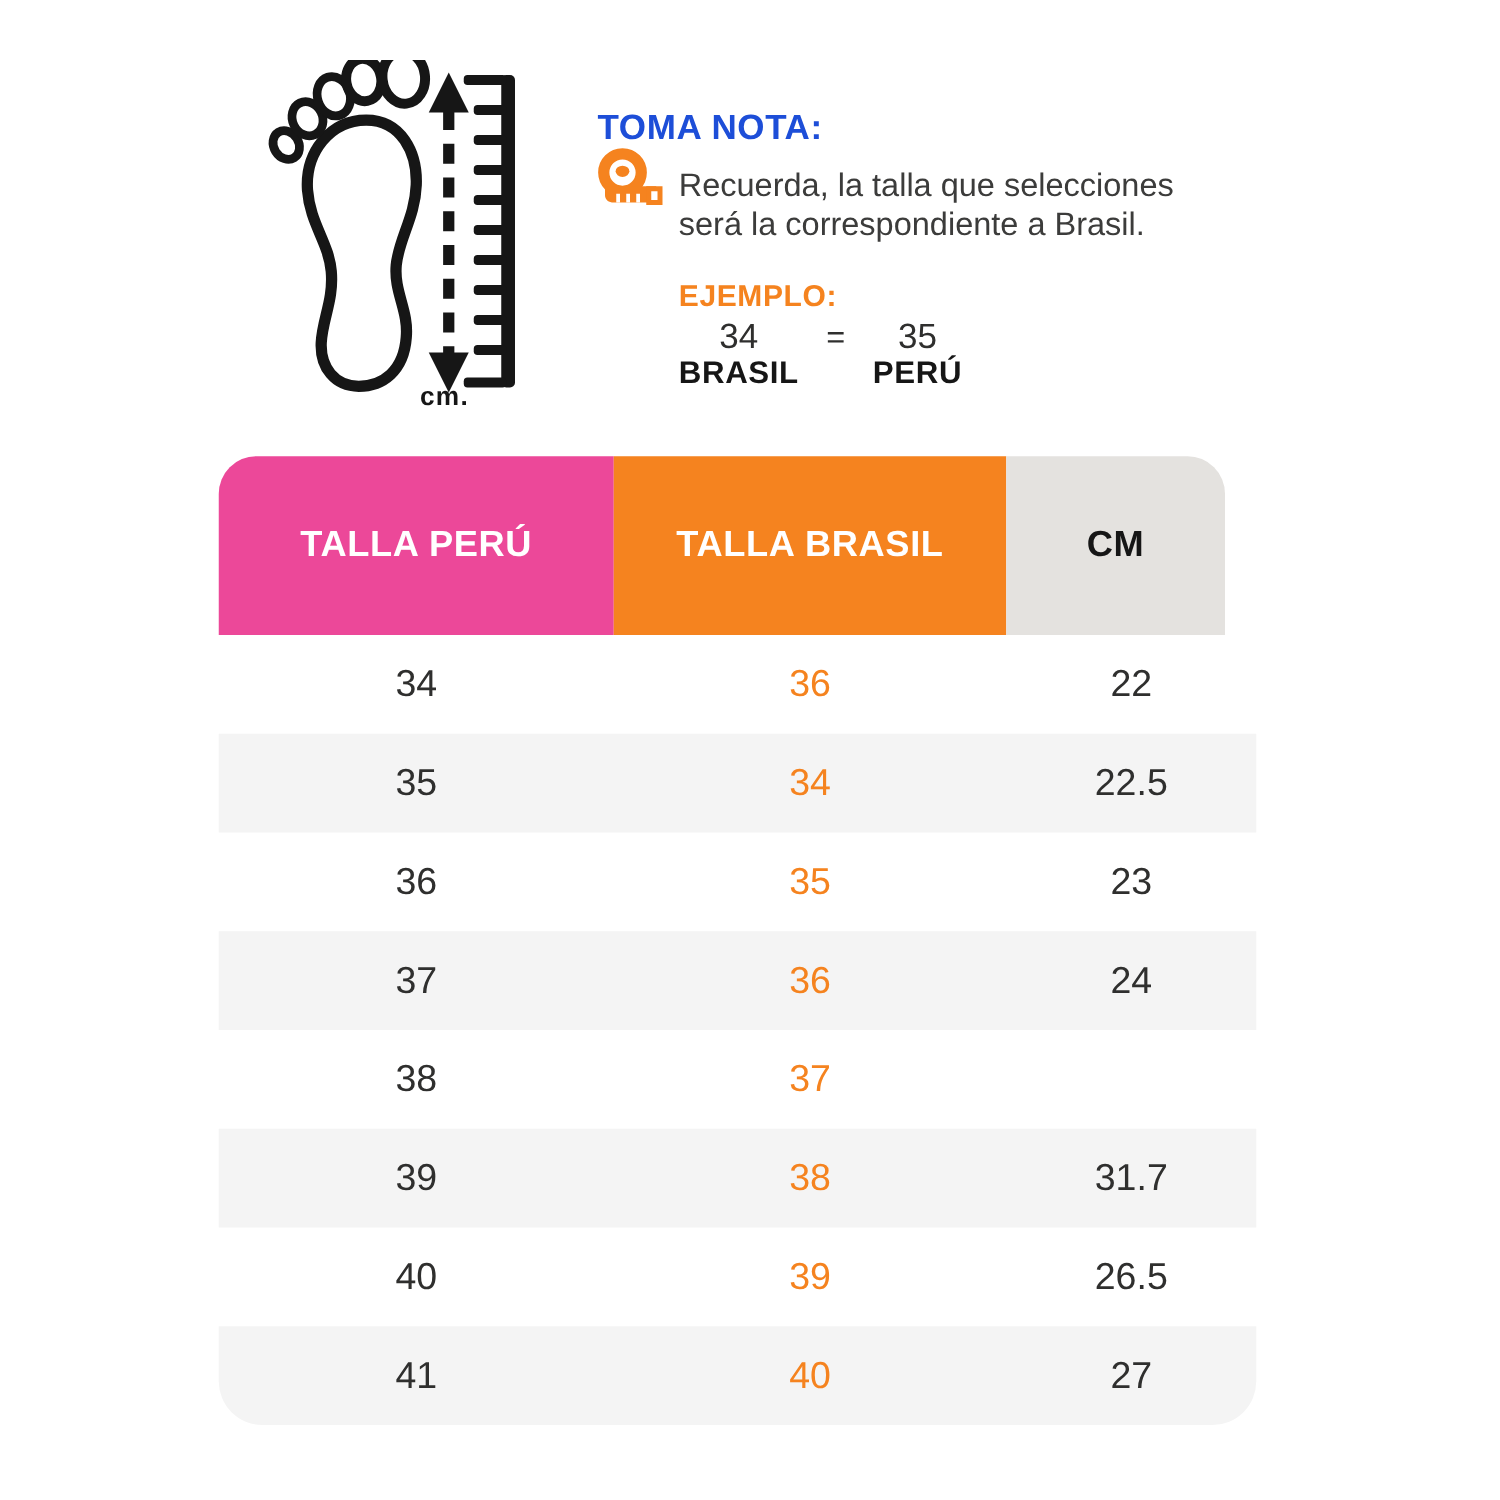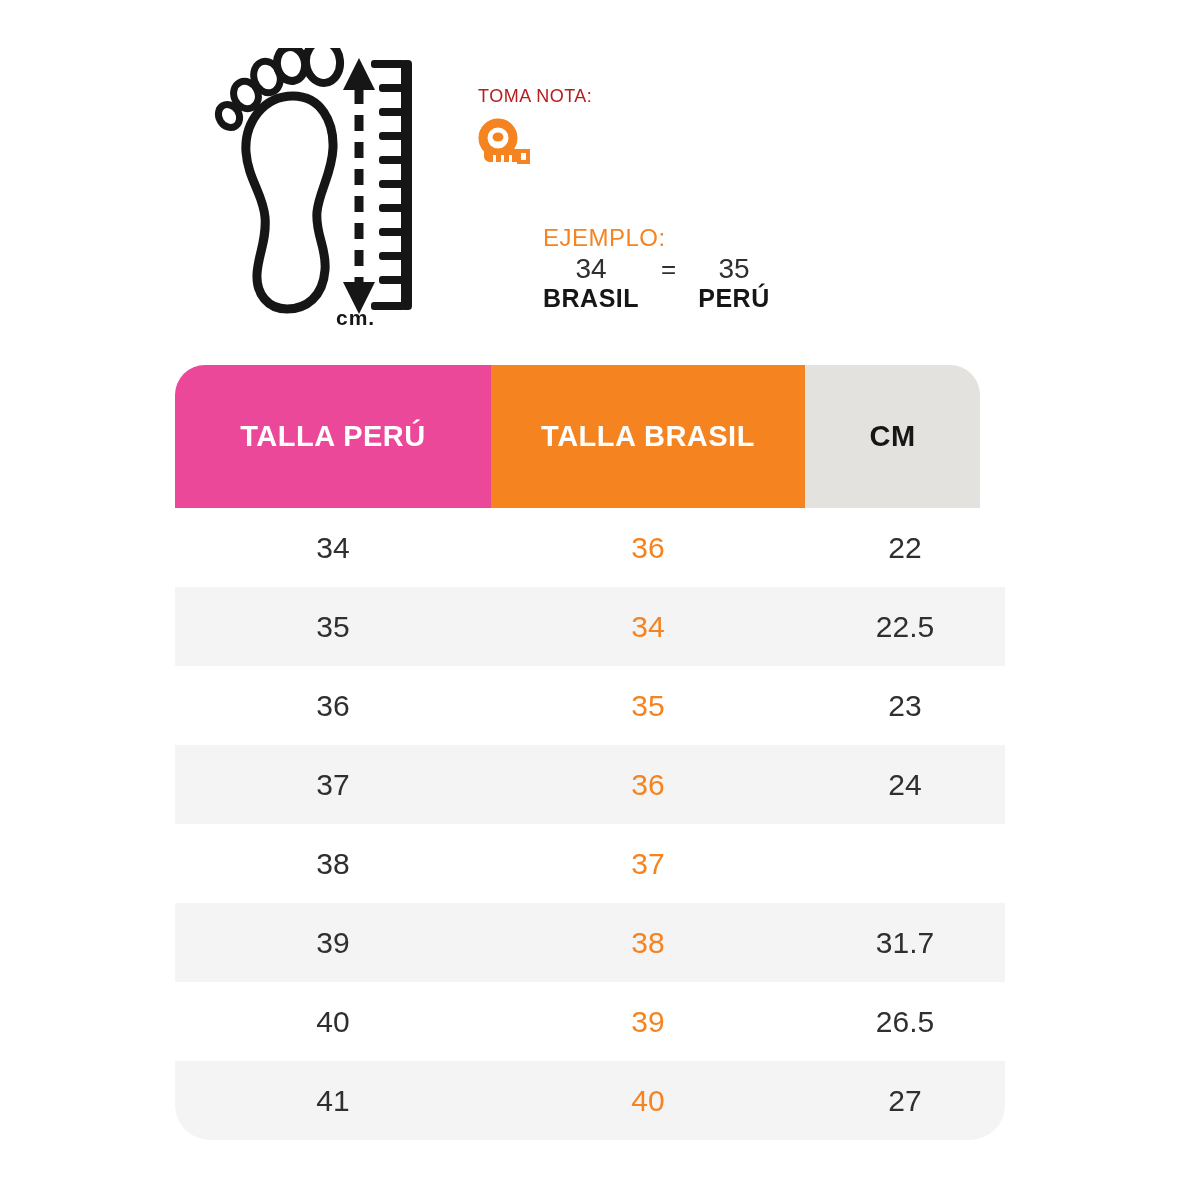--- a/index.html
+++ b/index.html
@@ -4,25 +4,25 @@
 <style>
   html,body{margin:0;padding:0;background:#ffffff;}
   .canvas{
     position:relative;width:1200px;height:1200px;background:#ffffff;
     font-family:"Liberation Sans", sans-serif;overflow:hidden;
   }
   
   .illustration{position:absolute;left:213px;top:48px;width:230px;height:285px;}
   .cm-label{position:absolute;left:336px;top:306px;font-size:21px;font-weight:bold;color:#161616;letter-spacing:1px;}
   
-  .note-title{position:absolute;left:478px;top:86px;font-size:18px;font-weight:normal;color:#b91c1c;letter-spacing:.5px;}
+  .note-title{position:absolute;left:478px;top:86px;font-size:28px;font-weight:bold;color:#1d4ed8;letter-spacing:.5px;}
   .tape-icon{position:absolute;left:473px;top:118px;width:64px;height:54px;}
   .note-text{position:absolute;left:543px;top:133px;font-size:26px;line-height:31px;color:#3C3C3B;}
   .example{position:absolute;left:543px;top:224px;}
-  .example-title{font-size:24px;font-weight:normal;color:#F5831F;letter-spacing:.5px;margin-bottom:2px;}
+  .example-title{font-size:24px;font-weight:bold;color:#F5831F;letter-spacing:.5px;margin-bottom:2px;}
   .example-row{display:flex;align-items:flex-start;}
   .example-stack{display:flex;flex-direction:column;align-items:center;}
   .example-num{font-size:28px;color:#2F2F2E;line-height:30px;}
   .example-eq{font-size:26px;color:#2F2F2E;line-height:30px;padding:0 22px;}
   .example-lbl{font-size:25px;font-weight:bold;color:#161616;line-height:28px;letter-spacing:.5px;}
   
   .size-table{position:absolute;left:175px;top:365px;width:830px;}
   .thead{display:flex;height:143px;}
   .th{display:flex;align-items:center;justify-content:center;font-weight:bold;font-size:29px;letter-spacing:.5px;}
   .th-peru{width:316px;background:#ec4899;color:#ffffff;border-radius:30px 0 0 0;}
@@ -88,20 +88,24 @@
   <svg class="tape-icon" viewBox="0 0 64 54" xmlns="http://www.w3.org/2000/svg">
     <circle cx="25" cy="20" r="15" fill="none" stroke="#F5831F" stroke-width="9"></circle>
     <ellipse cx="25" cy="19" rx="5.5" ry="4.5" fill="#F5831F"></ellipse>
     <path d="M 11 31 L 11 38 C 11 42 14 44 18 44 L 52 44 L 52 31 Z" fill="#F5831F"></path>
     <rect x="20" y="37" width="3" height="7" fill="#ffffff"></rect>
     <rect x="28" y="37" width="3" height="7" fill="#ffffff"></rect>
     <rect x="36" y="37" width="3" height="7" fill="#ffffff"></rect>
     <rect x="46" y="33" width="9" height="11" fill="#ffffff" stroke="#F5831F" stroke-width="4"></rect>
   </svg>
 
+  <div class="note-text">
+    <div>Recuerda, la talla que selecciones</div>
+    <div>será la correspondiente a Brasil.</div>
+  </div>
 
   <div class="example">
     <div class="example-title">EJEMPLO:</div>
     <div class="example-row">
       <div class="example-stack">
         <span class="example-num">34</span>
         <span class="example-lbl">BRASIL</span>
       </div>
       <span class="example-eq">=</span>
       <div class="example-stack">

